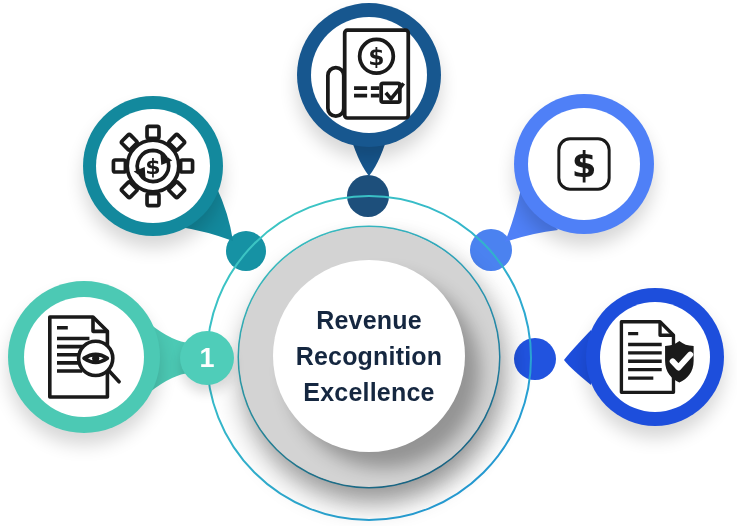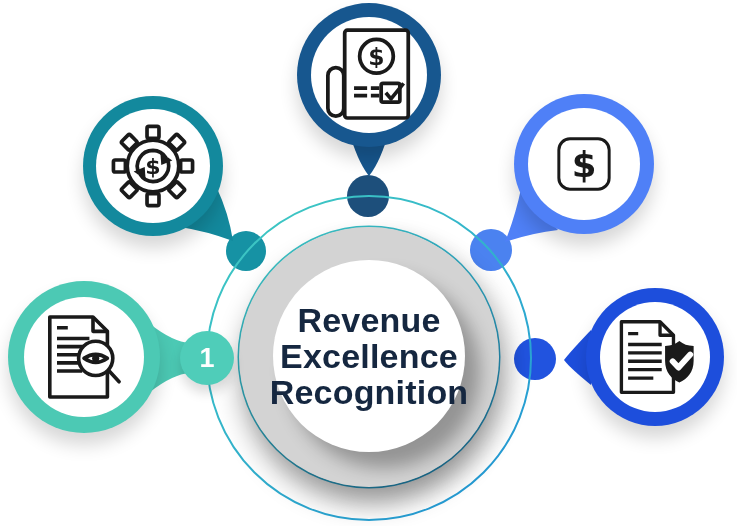--- a/index.html
+++ b/index.html
@@ -14,21 +14,21 @@
     background:linear-gradient(150deg,#dedede 0%,#d3d3d3 55%,#c9c9c9 100%);
     box-shadow:0 18px 26px rgba(0,0,0,.32), 14px 10px 22px rgba(0,0,0,.14);
     z-index:2;
   }
   .center-circle{
     position:absolute;left:273px;top:260px;width:192px;height:192px;border-radius:50%;
     background:#fff;z-index:3;display:flex;align-items:center;justify-content:center;
     box-shadow:15px 16px 18px rgba(0,0,0,.30);
   }
   .center-title{
-    text-align:center;font-weight:700;font-size:34px;line-height:36px;letter-spacing:.2px;
+    text-align:center;font-weight:700;font-size:25px;line-height:36px;letter-spacing:.2px;
   }
   .center-title span{display:block;}
   
   .bubble{position:absolute;border-radius:50%;z-index:4;box-shadow:0 12px 18px rgba(0,0,0,.16);}
   .bubble .inner{
     position:absolute;border-radius:50%;background:#fff;
     display:flex;align-items:center;justify-content:center;
   }
   .b-top{left:297px;top:3px;width:144px;height:144px;}
   .b-top .inner{inset:14px;}
@@ -80,22 +80,22 @@
     <path d="M521,189 Q515,217 505,242 Q532,233 558,230 Z" fill="#4F80F7"></path>
     <path d="M591,330 Q570,352 564,360 Q570,368 591,385 Z" fill="#1D4EDC"></path>
 
     <path d="M150,324 Q173,342 190,343 L190,373 Q173,374 150,392 Z" fill="#4CC9B4"></path>
   </svg>
 
   <div class="donut" style="background: rgb(211, 211, 211);"></div>
   <div class="center-circle">
     <div class="center-title" style="color: rgb(21, 39, 64);">
       <span>Revenue</span>
+      <span>Recognition</span>
       <span>Excellence</span>
-      <span>Recognition</span>
     </div>
   </div>
 
   <div class="bubble b-top" style="background-color: rgb(23, 87, 143);">
     <div class="inner">
       <svg width="86" height="94" viewBox="0 0 92 100">
         <rect class="ic-white" x="20" y="2" width="68" height="94" rx="3"></rect>
         <rect class="ic-white" x="2" y="42" width="17" height="52" rx="8.5"></rect>
         <circle class="ic" cx="54" cy="30" r="18"></circle>
         <text class="dollar" x="54" y="31" font-size="25" text-anchor="middle" dominant-baseline="central">$</text>

